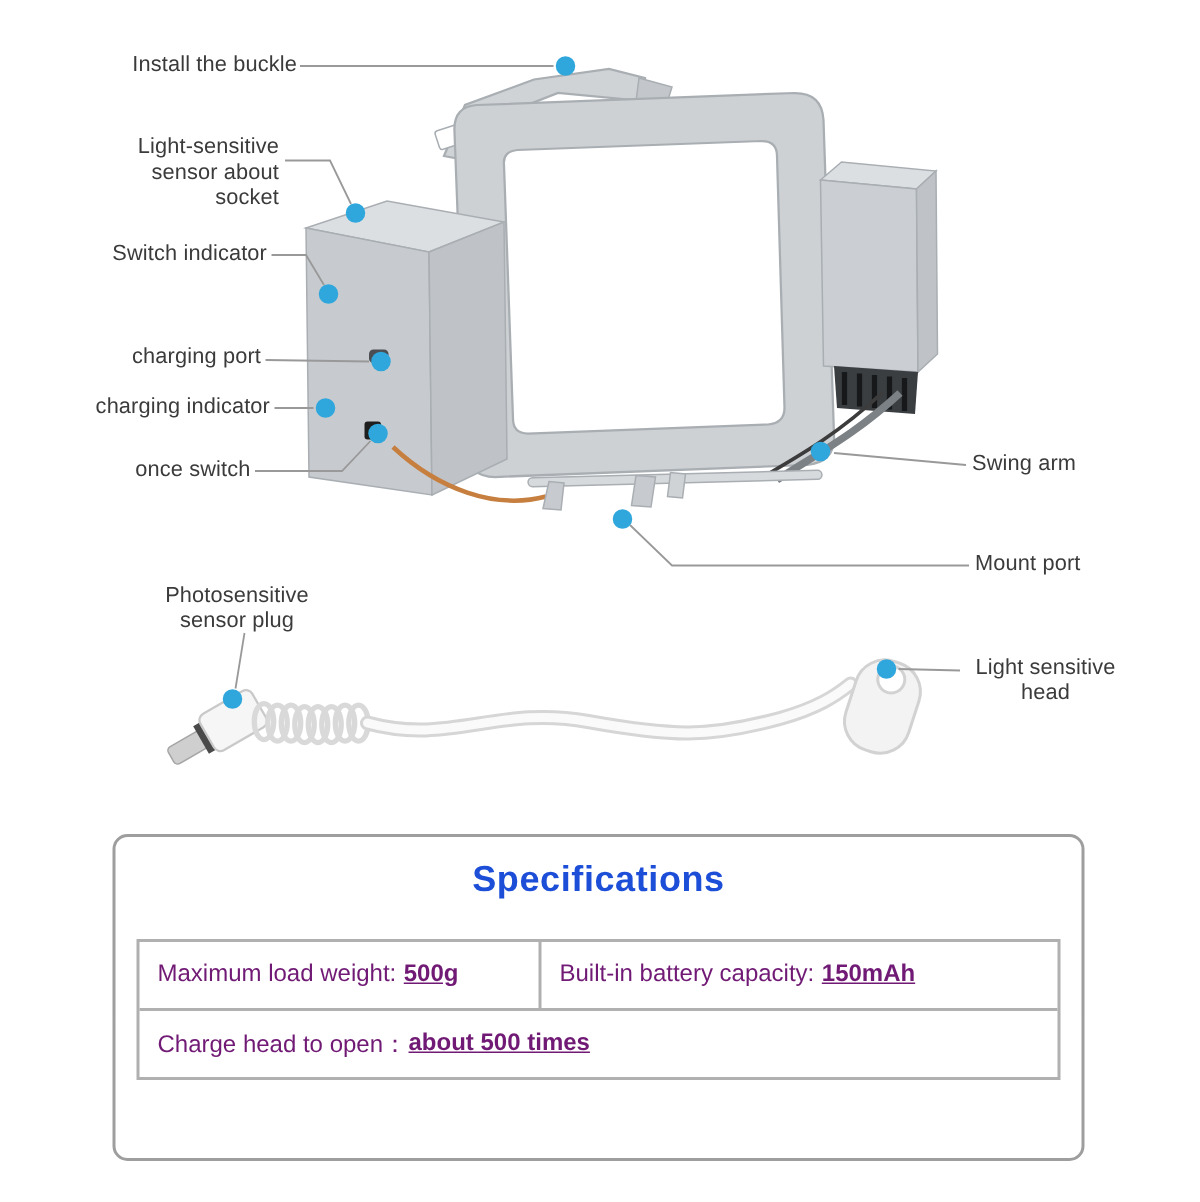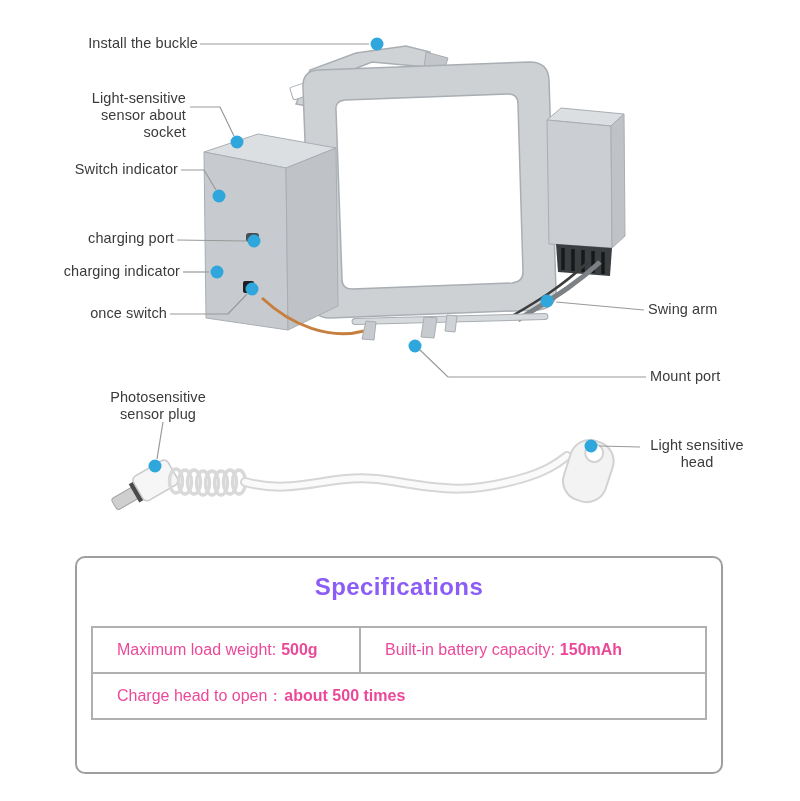--- a/index.html
+++ b/index.html
@@ -23,36 +23,36 @@
   .dot   { fill:var(--accent-dot,#2fa7dc); }
 
   
   .spec-box {
     position:absolute; left:75px; top:556px; width:648px; height:218px;
     border:2px solid var(--panel-border,#9e9e9e); border-radius:10px;
     background:#ffffff; box-sizing:border-box;
   }
   .spec-title {
     margin:15px 0 0; text-align:center; font-size:24px; font-weight:bold;
-    color:#8b5cf6; letter-spacing:0.4px;
+    color:#1d4ed8; letter-spacing:0.4px;
   }
   .spec-table {
     position:absolute; left:14px; top:68px; width:616px;
     border:2px solid var(--table-border,#b0b0b0); box-sizing:border-box;
   }
   .spec-row { display:flex; border-top:2px solid var(--table-border,#b0b0b0); }
   .spec-row:first-child { border-top:none; }
   .spec-cell {
-    height:44px; display:flex; align-items:center; padding-left:24px;
-    font-size:16px; color:#ec4899; box-sizing:border-box; white-space:nowrap;
+    height:44px; display:flex; align-items:center; padding-left:12px;
+    font-size:16px; color:#701a75; box-sizing:border-box; white-space:nowrap;
   }
   .cell-a { width:268px; border-right:2px solid var(--table-border,#b0b0b0); }
   .cell-b { flex:1; }
   .cell-full { width:100%; }
-  .spec-cell .v { font-weight:bold; margin-left:5px; }
+  .spec-cell .v { font-weight:bold; margin-left:5px;text-decoration:underline; }
   .cell-full .v { margin-left:1px; }
 </style>
 </head>
 <body>
 
 <div class="canvas">
 
   <svg class="illustration" width="800" height="801" viewBox="0 0 800 801">
 
     <g>

